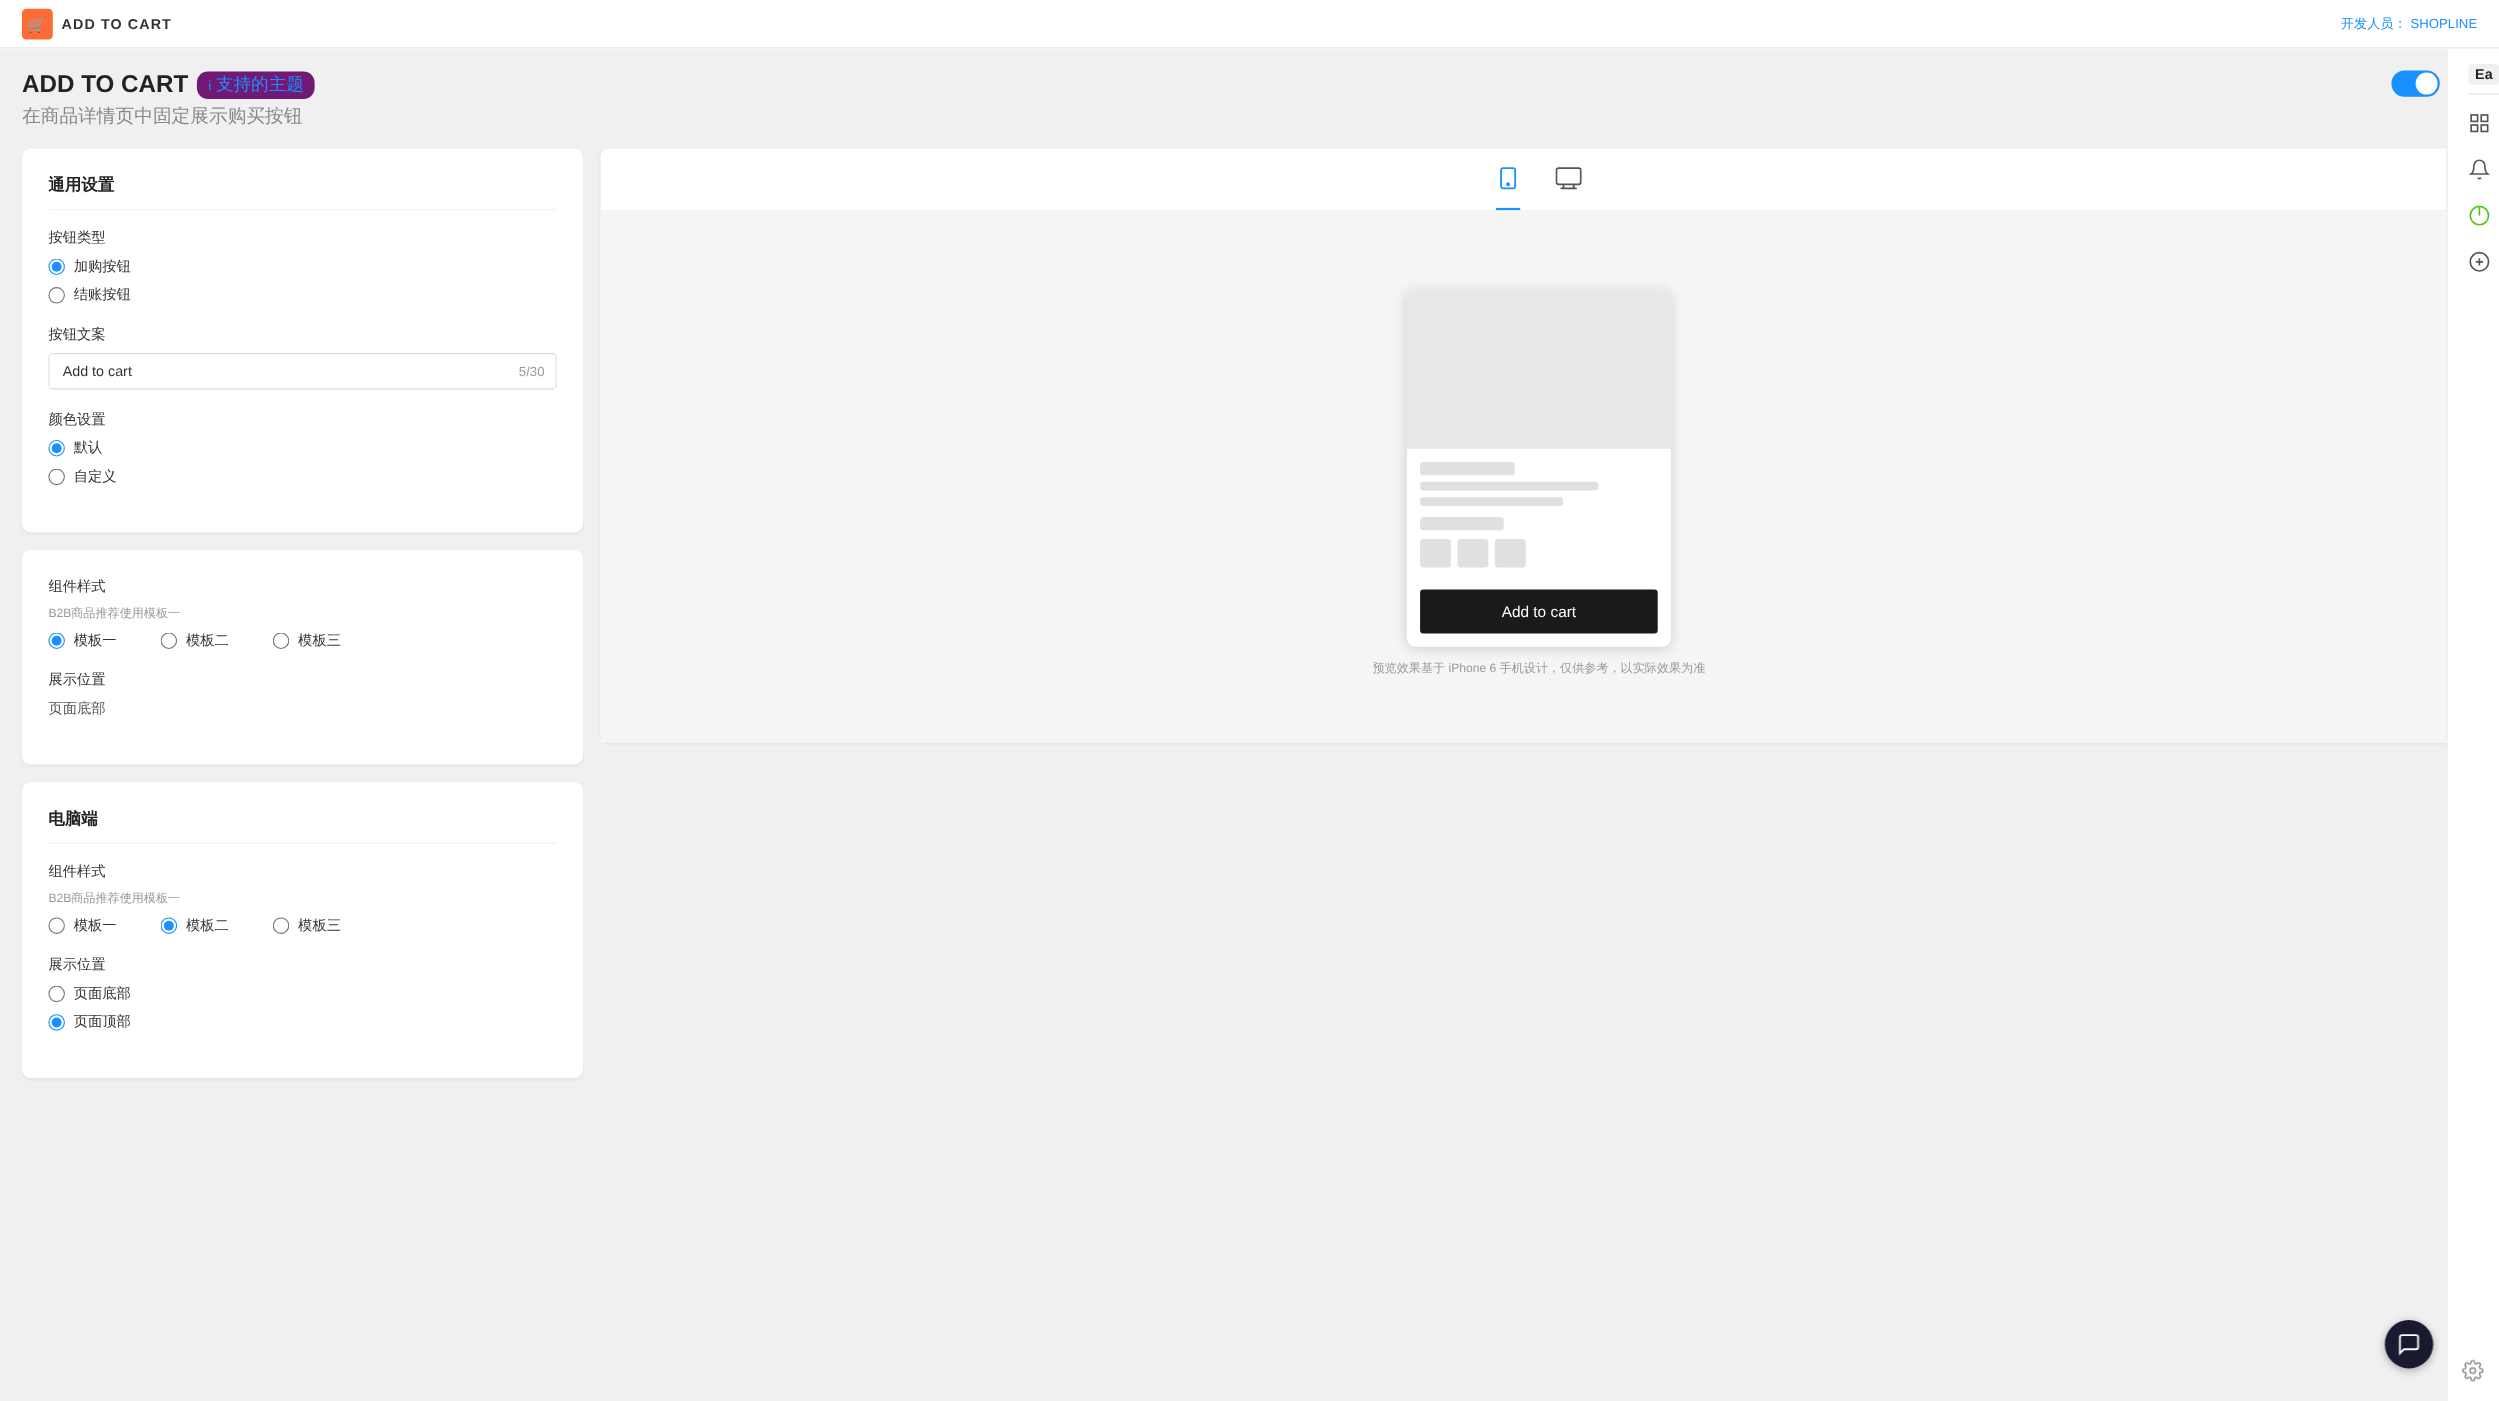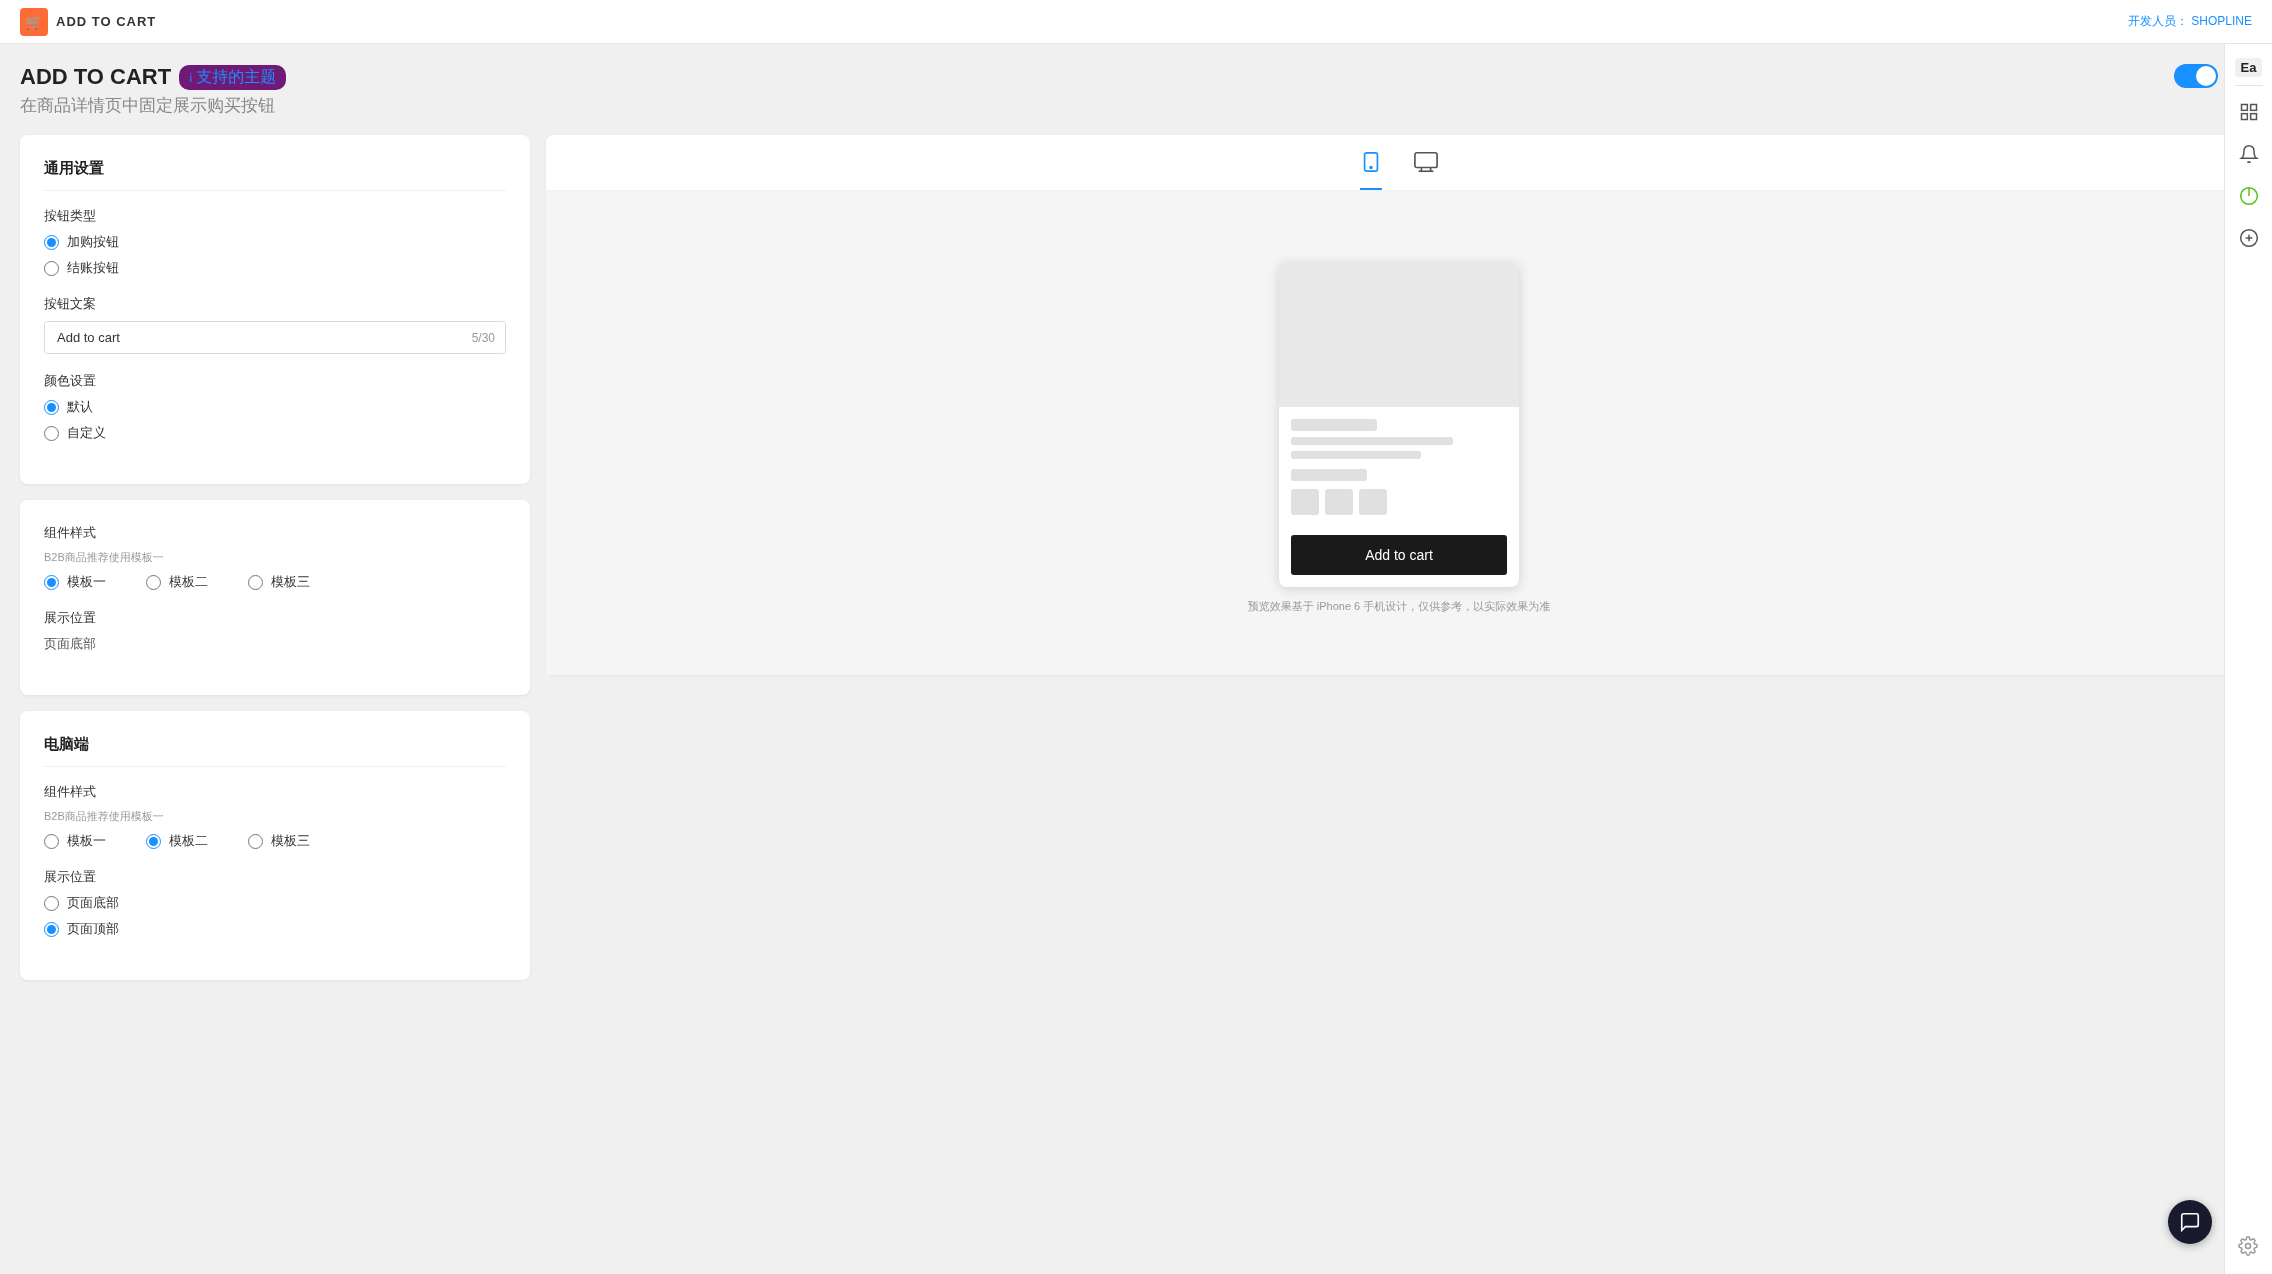--- a/index.html
+++ b/index.html
@@ -338,21 +338,21 @@
       text-align: center;
     }
 
     
     .right-sidebar {
       width: 48px;
       background: #fff;
       border-left: 1px solid #e5e5e5;
       display: flex;
       flex-direction: column;
-      align-items: center;
+      align-items: flex-end;
       padding-top: 10px;
       gap: 6px;
       position: fixed;
       right: 0;
       top: 44px;
       bottom: 0;
     }
     .sidebar-icon {
       width: 36px;
       height: 36px;

